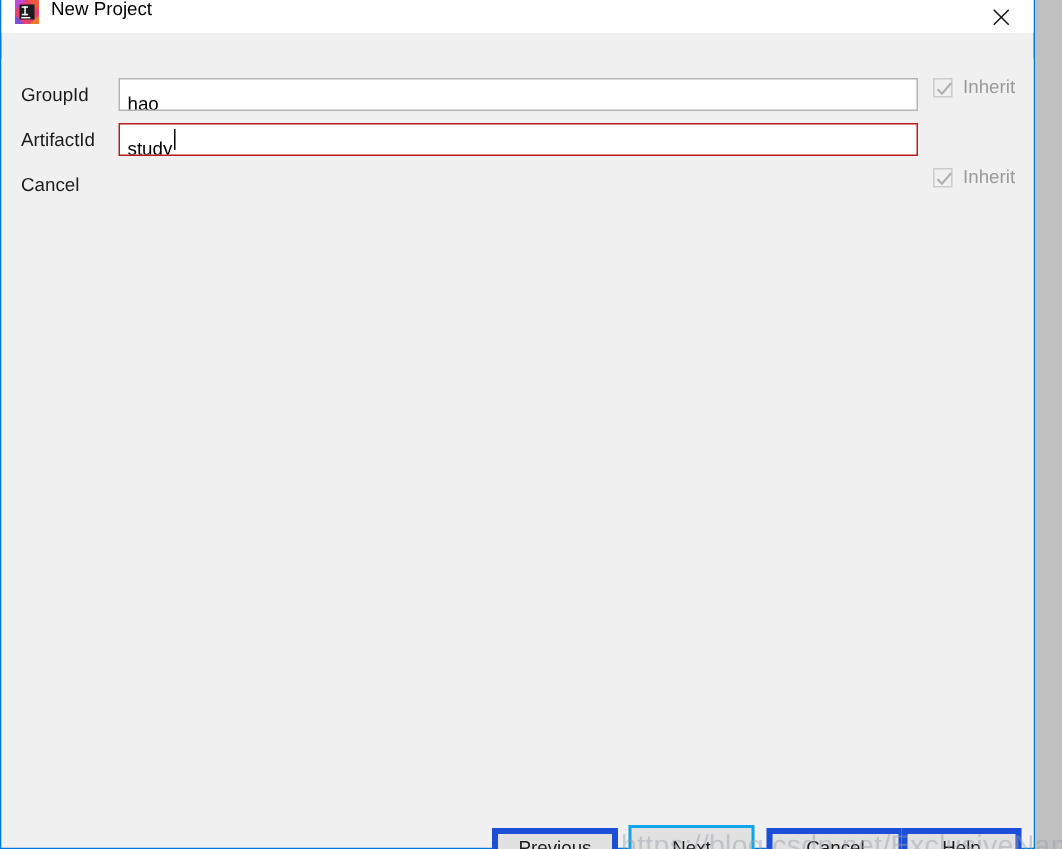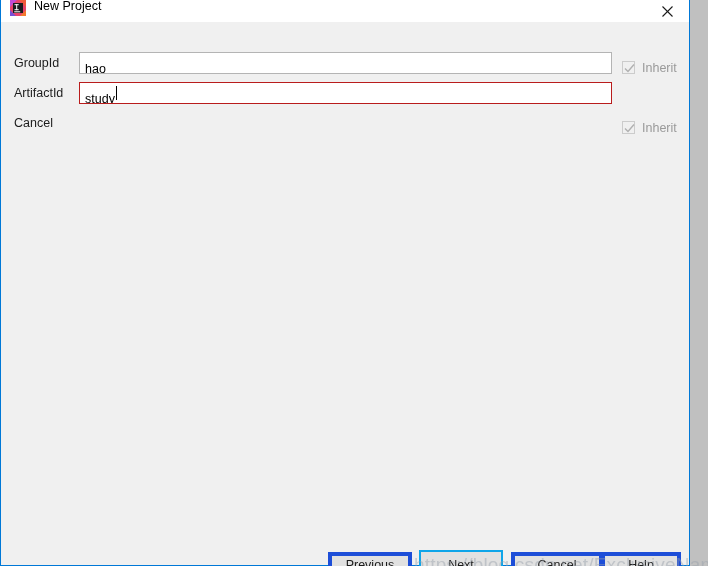--- a/index.html
+++ b/index.html
@@ -142,21 +142,21 @@
     width: 1px;
     height: 14px;
     background: #000000;
     top: 47px;
   }
 
   .inherit-box {
     position: absolute;
     left: 621px;
     display: flex;
-    align-items: flex-end;
+    align-items: flex-start;
     height: 22px;
   }
   .checkbox {
     width: 13px;
     height: 13px;
     box-sizing: border-box;
     border: 1px solid #cccccc;
     background: #f0f0f0;
     position: relative;
     flex: none;

